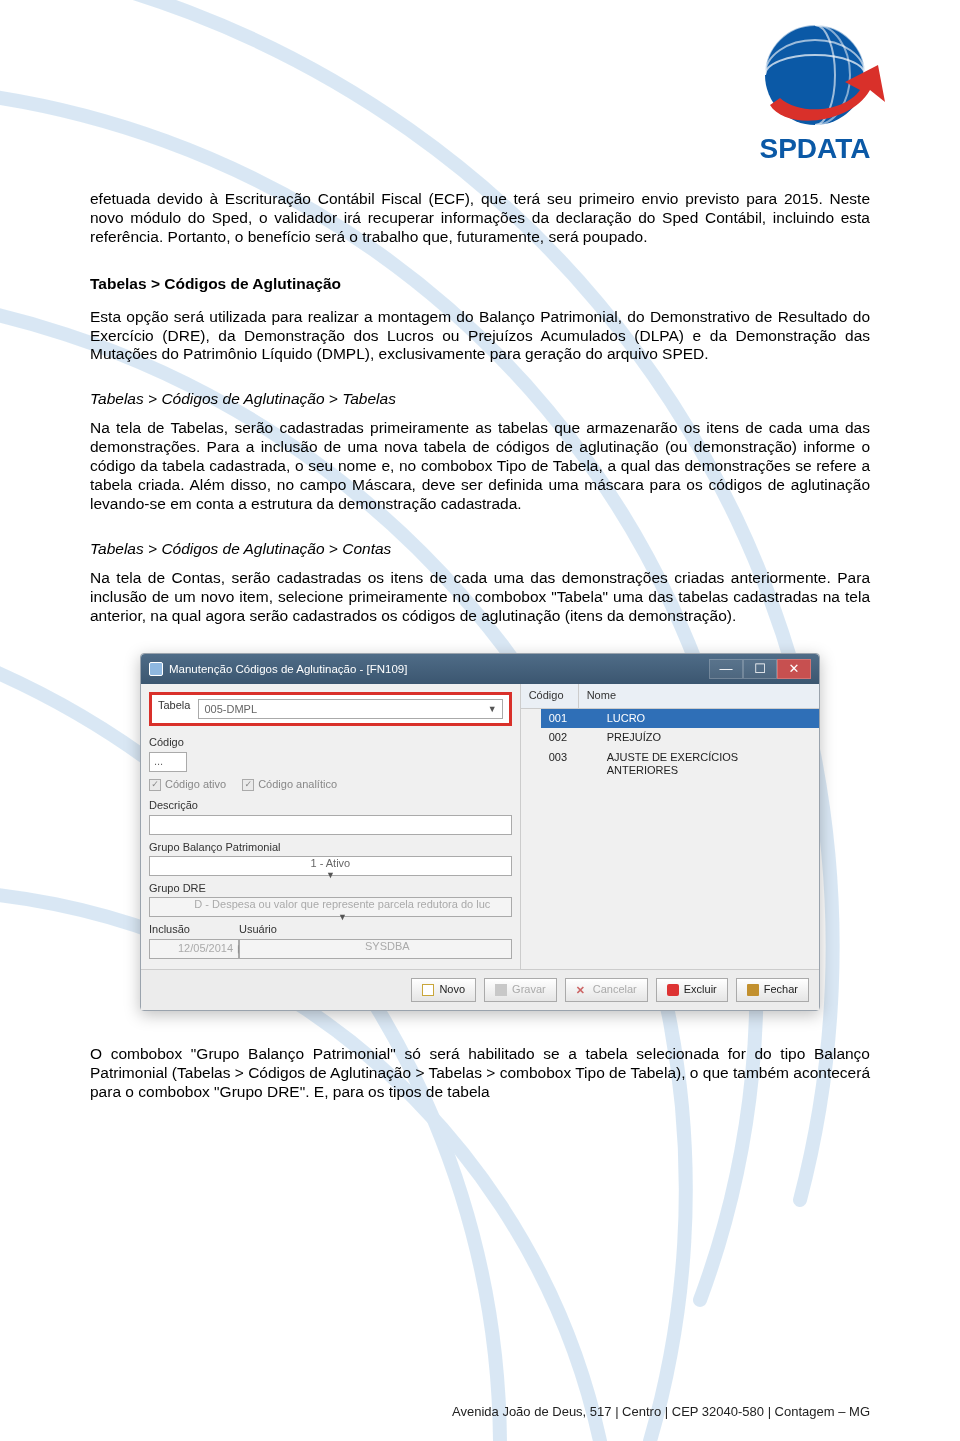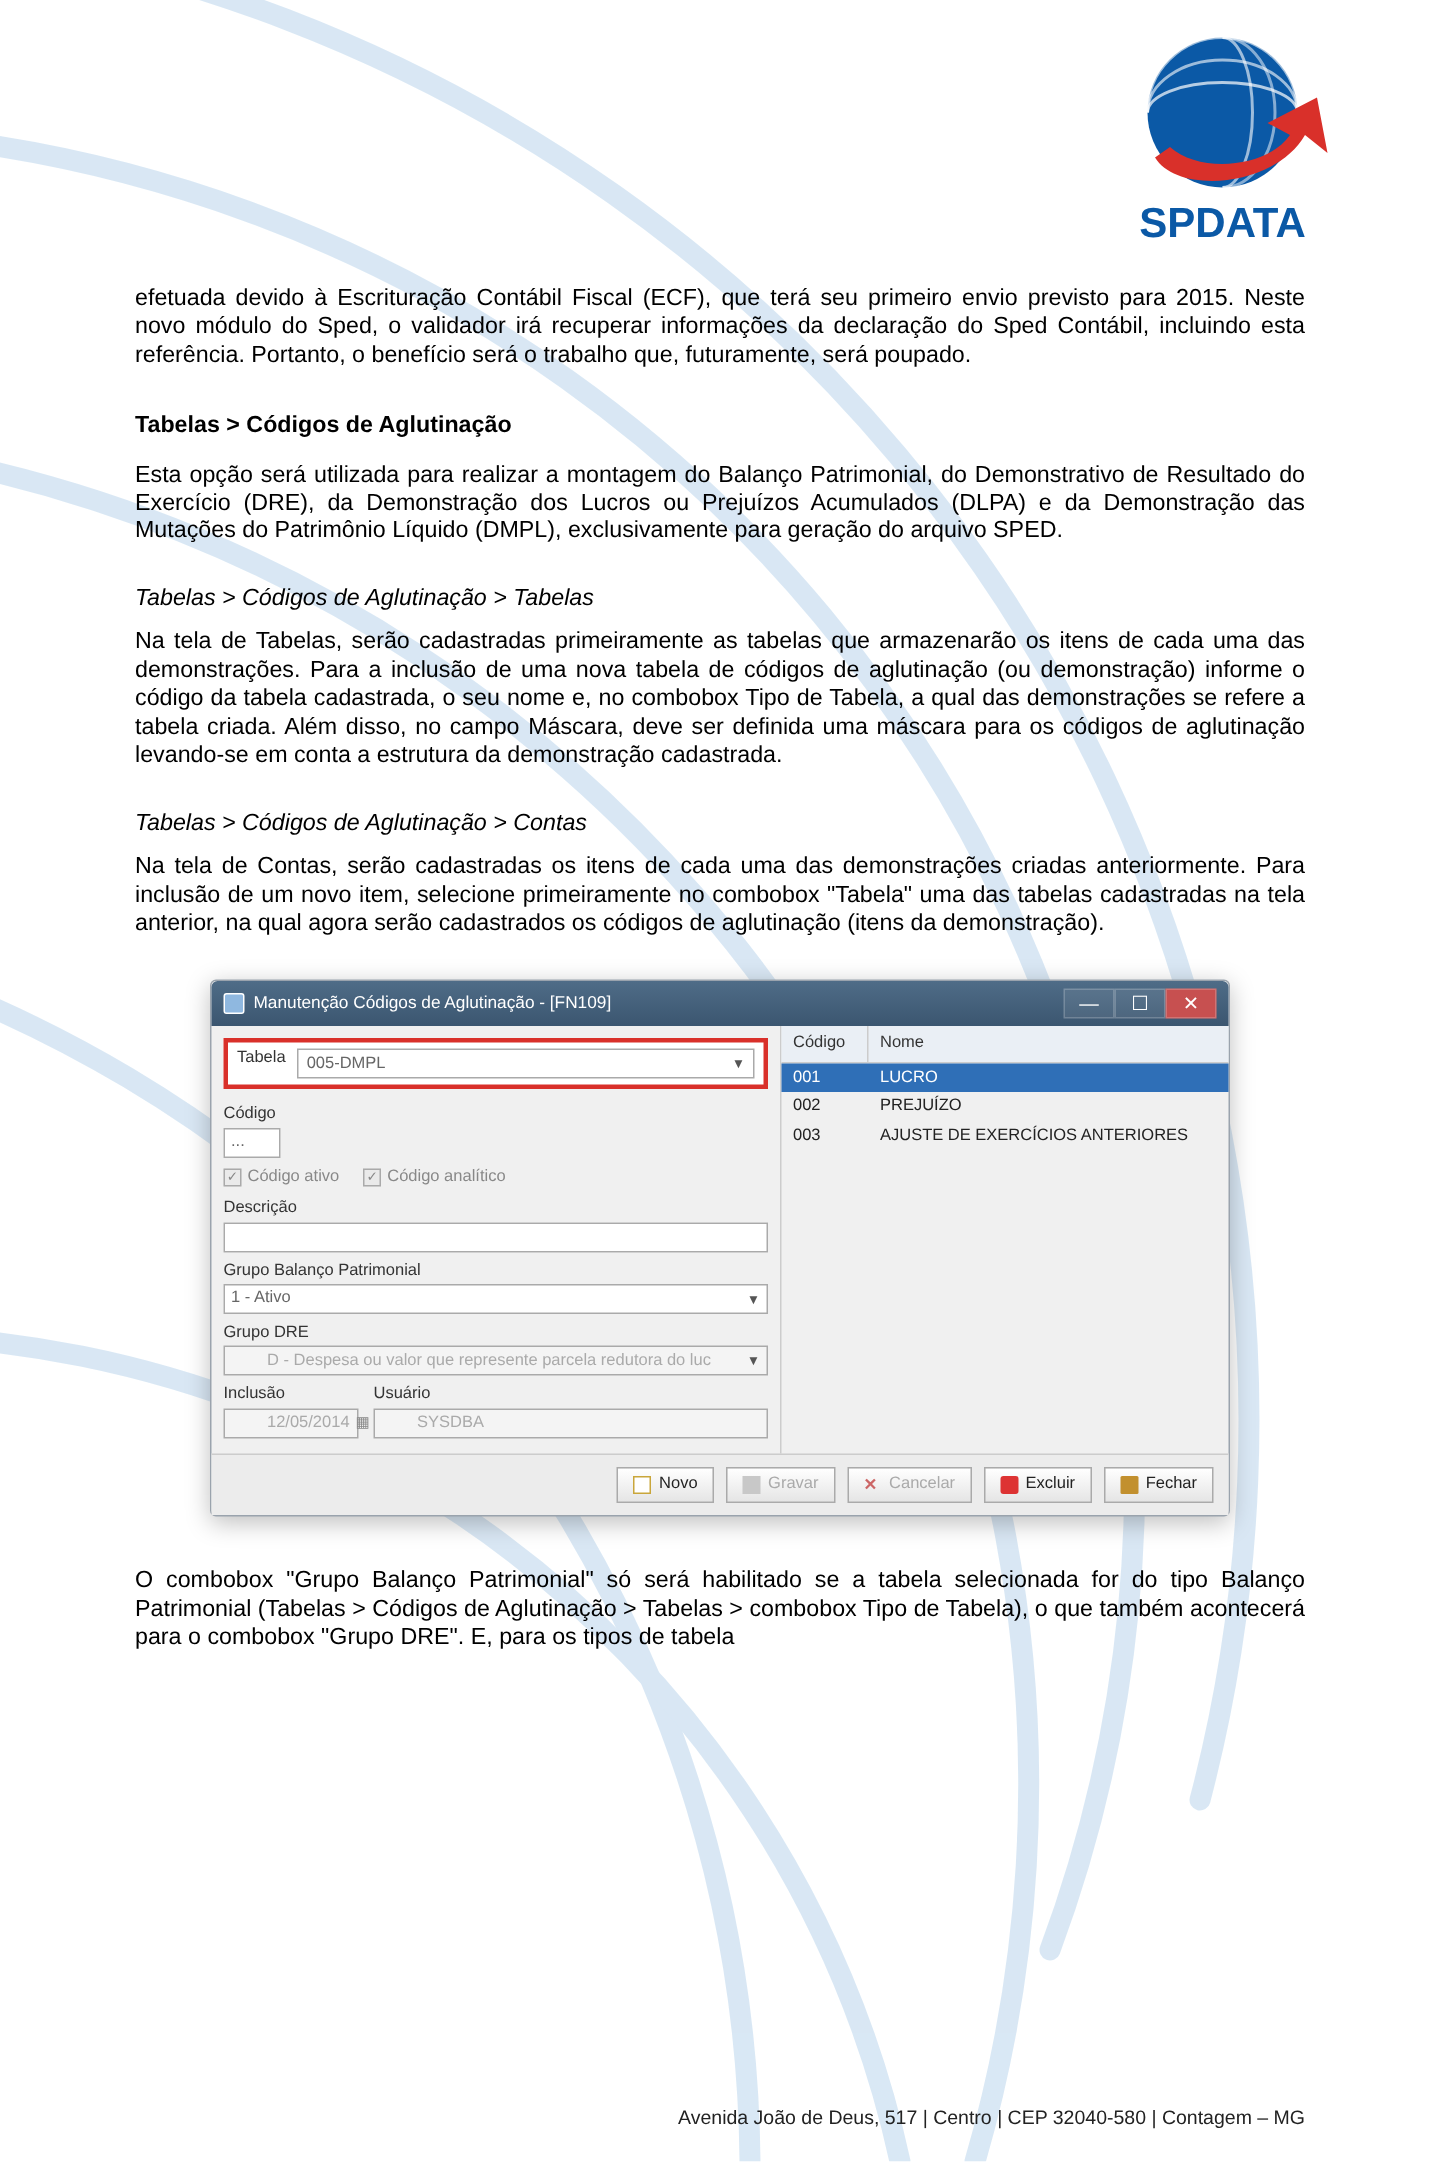--- a/index.html
+++ b/index.html
@@ -96,33 +96,33 @@
   }
   .chev { font-size:9px; color:#555; }
   .small-input {
     height:20px; border:1px solid #aaa; background:#fff; padding:0 4px;
     display:flex; align-items:center; color:#666; font-size:11px;
   }
   .cb-row { display:flex; gap:16px; margin:6px 0 8px 0; }
   .cb { display:flex; align-items:center; gap:4px; font-size:11px; color:#888;}
   .cb .box { width:12px; height:12px; border:1px solid #aaa; background:#eaeaea;
              display:flex; align-items:center; justify-content:center; font-size:9px; color:#888;}
-  .full-input { width:100%; }
+  .full-input { width:100%;flex-direction:column; }
   .disabled { background:#f4f4f4; color:#aaa;padding-left:28px; }
-  .inline-two { display:flex; gap:10px; align-items:flex-end; }
+  .inline-two { display:flex; align-items:flex-end; }
   .inline-two .col1 { width:90px; }
   .inline-two .col2 { flex:1; }
   .right-header {
     display:flex; background:#eaeff5;
     border-bottom:1px solid #ccc; font-size:11px; color:#333;
   }
   .right-header div { padding:5px 8px; }
   .right-header .c1 { width:58px; border-right:1px solid #ccc;}
   .right-header .c2 { flex:1;}
-  .right-rows { font-size:11px; }
+  .right-rows { font-size:11px;margin-left:20px; }
   .rr { display:flex; padding:3px 8px; }
   .rr .c1 { width:58px;}
   .rr .c2 { flex:1;}
   .rr.sel { background:#2f6fb7; color:#fff; }
   .button-bar {
     border-top:1px solid #ccc; padding:8px 10px;
     display:flex; justify-content:flex-end; gap:8px;
     background:#ececec;
   }
   .tbtn {

